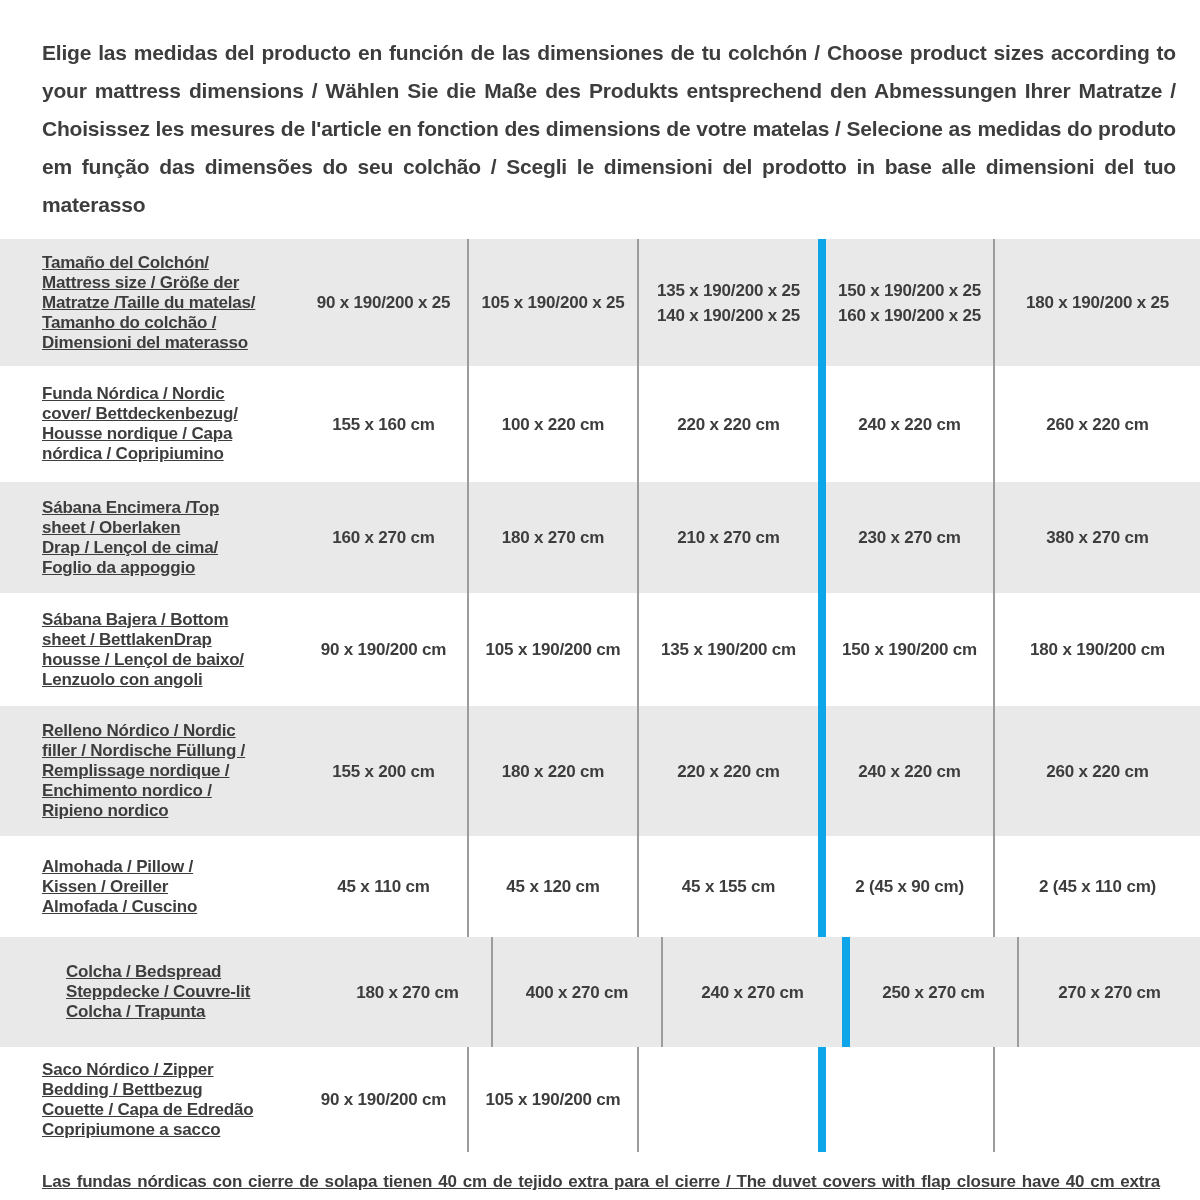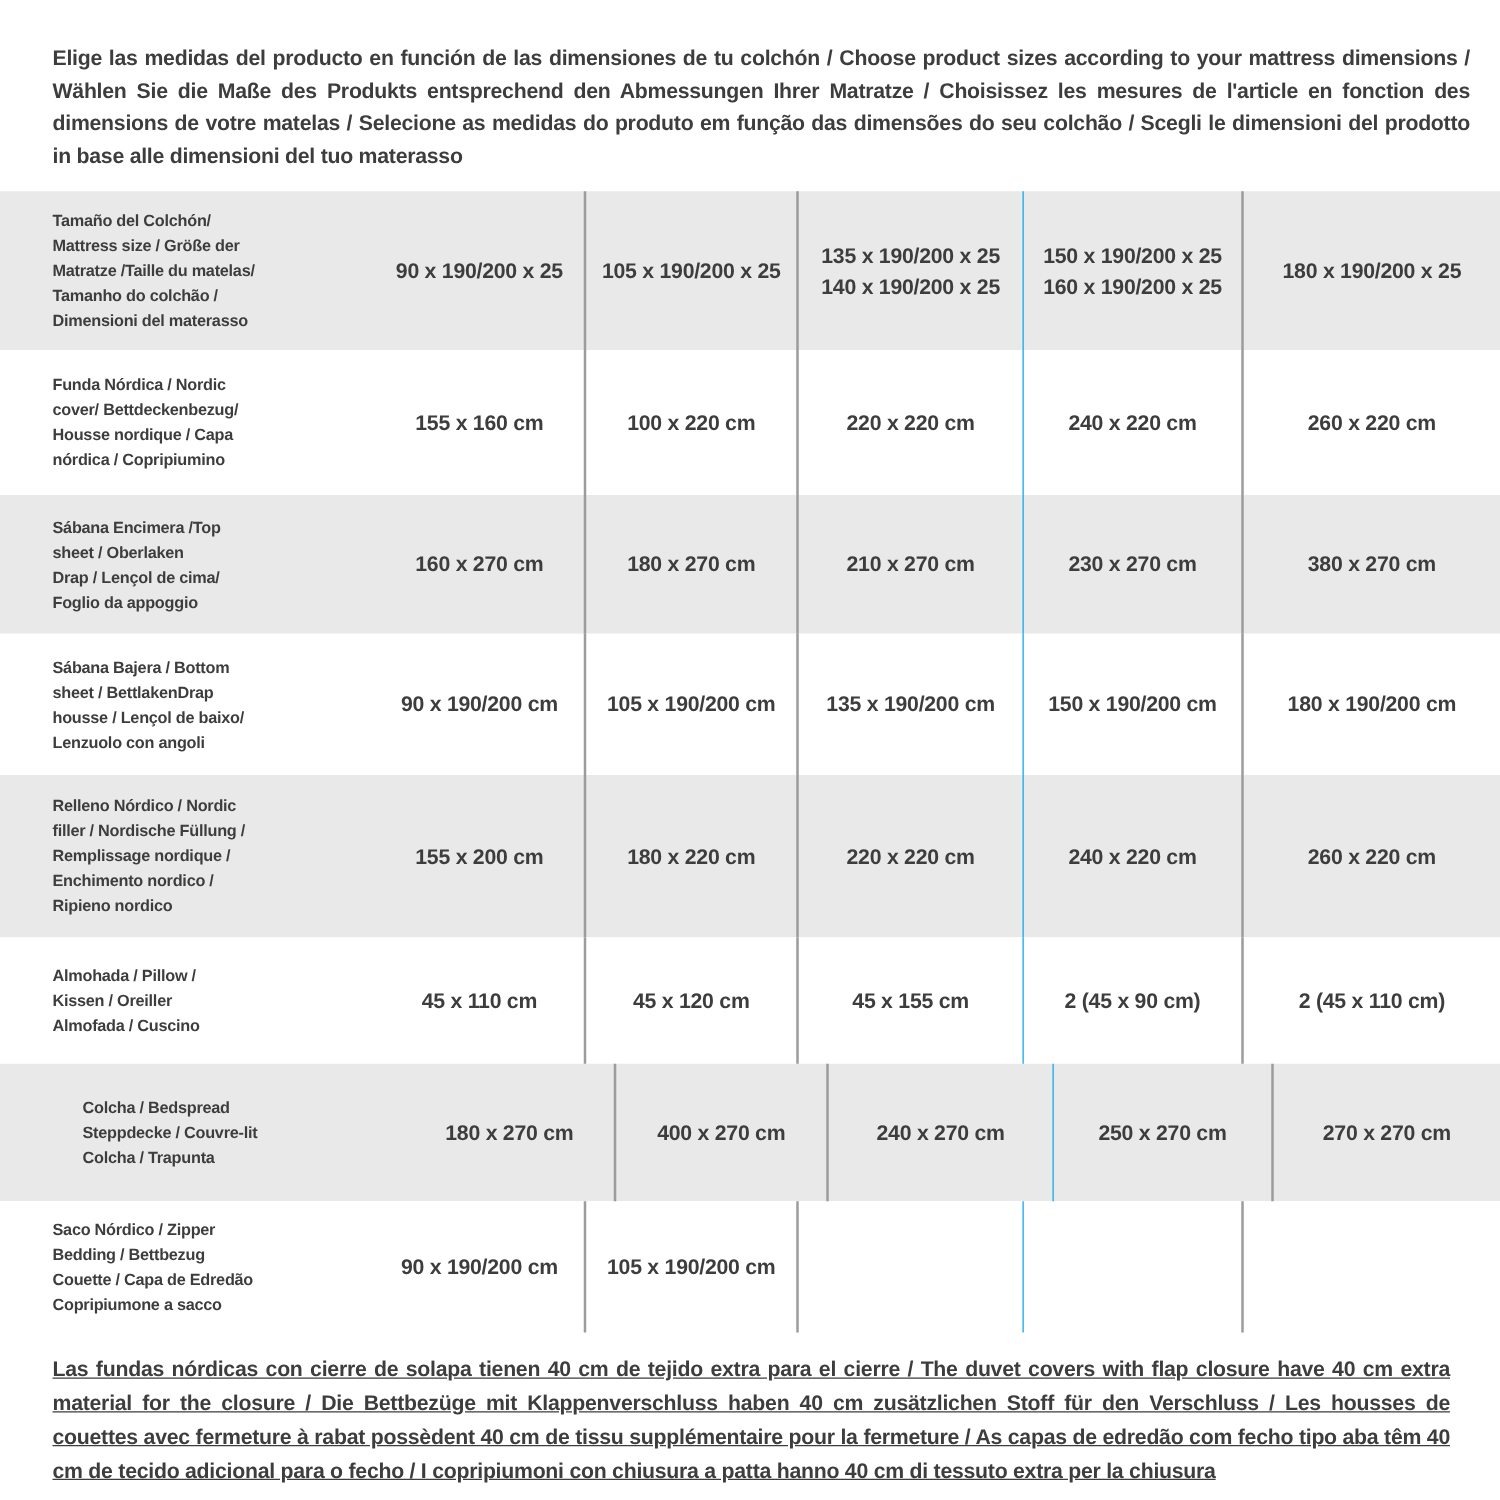--- a/index.html
+++ b/index.html
@@ -11,22 +11,22 @@
     width: 1200px;
     height: 1200px;
     font-family: "Liberation Sans", sans-serif;
     font-weight: bold;
     color: #3d3d3d;
     letter-spacing: -0.2px;
     overflow: hidden;
   }
   .intro {
     padding: 34px 24px 0 42px;
-    font-size: 17px;
-    line-height: 26px;
+    font-size: 21px;
+    line-height: 38px;
     text-align: justify;
   }
   .size-table {
     margin-top: 15px;
     width: 1200px;
   }
   .row {
     display: flex;
     width: 100%;
     box-sizing: border-box;
@@ -42,36 +42,37 @@
   .row:nth-child(7) { min-height: 110px; padding-left: 24px; }
   .row:nth-child(8) { min-height: 105px; }
   .cell {
     box-sizing: border-box;
     display: flex;
     align-items: center;
   }
   .label-cell {
     flex: 0 0 300px;
     padding: 8px 10px 8px 42px;
-    font-size: 13px;
+    font-size: 17px;
     line-height: 20px;
     white-space: pre-line;
+    text-decoration: underline;
   }
   .val-cell {
     justify-content: center;
     text-align: center;
     font-size: 17px;
     line-height: 25px;
     white-space: pre-line;
     padding: 4px 6px;
   }
   .c1 { flex: 0 0 167px; }
   .c2 { flex: 0 0 170px; border-left: 2px solid #9c9c9c; }
   .c3 { flex: 0 0 181px; border-left: 2px solid #9c9c9c; }
-  .c4 { flex: 0 0 175px; border-left: 1px solid #0ea5e9; }
+  .c4 { flex: 0 0 175px; border-left: 8px solid #0ea5e9; }
   .c5 { flex: 1 1 auto;  border-left: 2px solid #9c9c9c; }
   .footnote {
     padding: 16px 40px 0 42px;
     font-size: 17px;
     line-height: 27px;
     text-align: justify;
     text-decoration: underline;
   }
 </style>
 </head>

